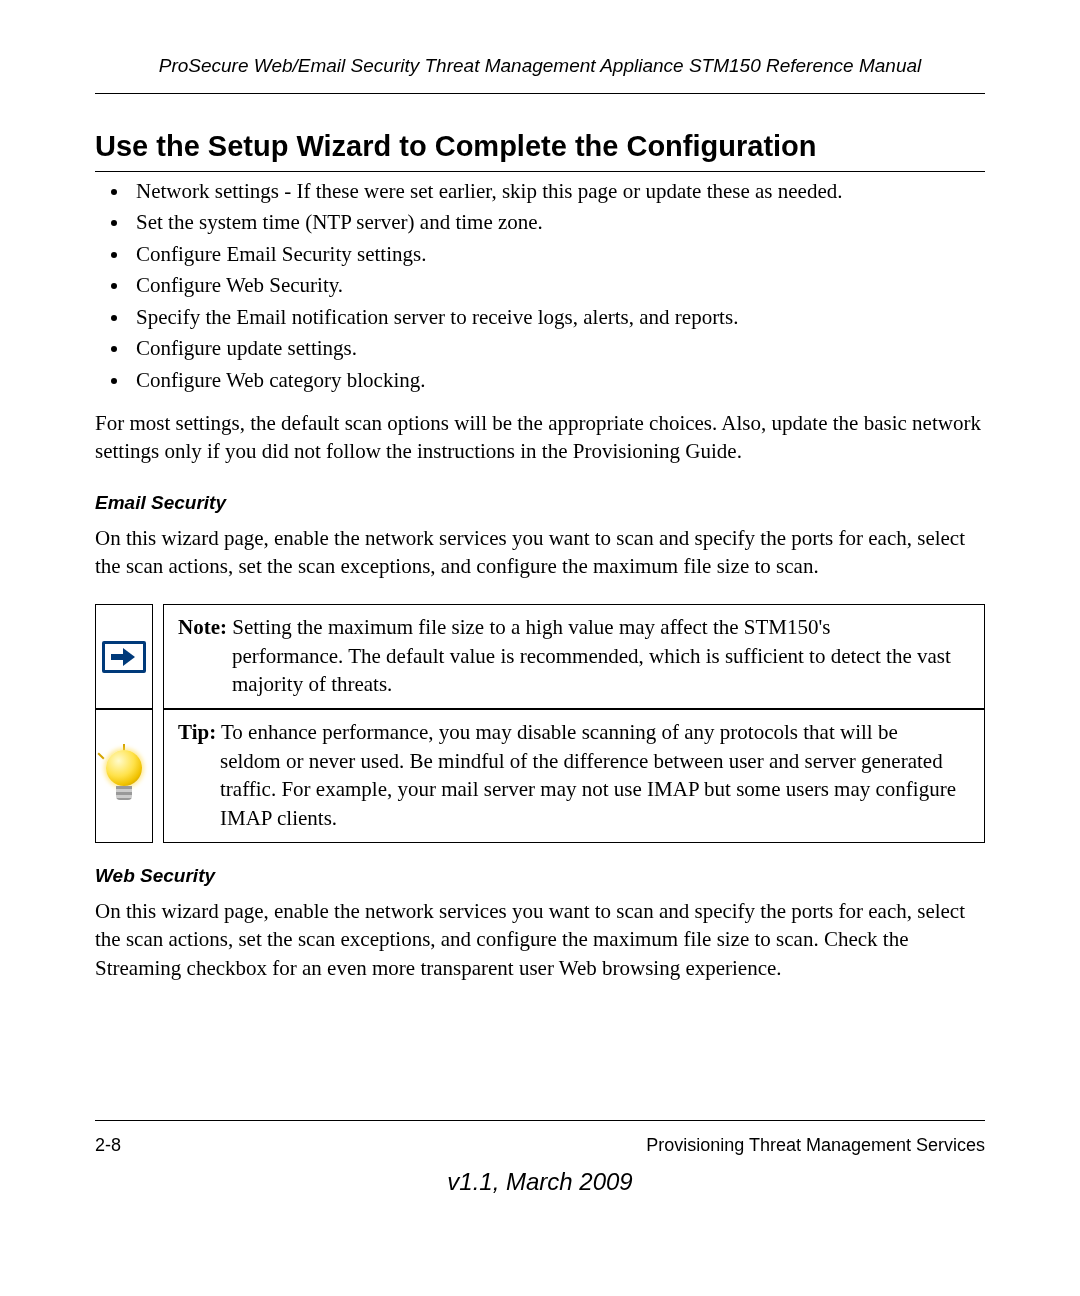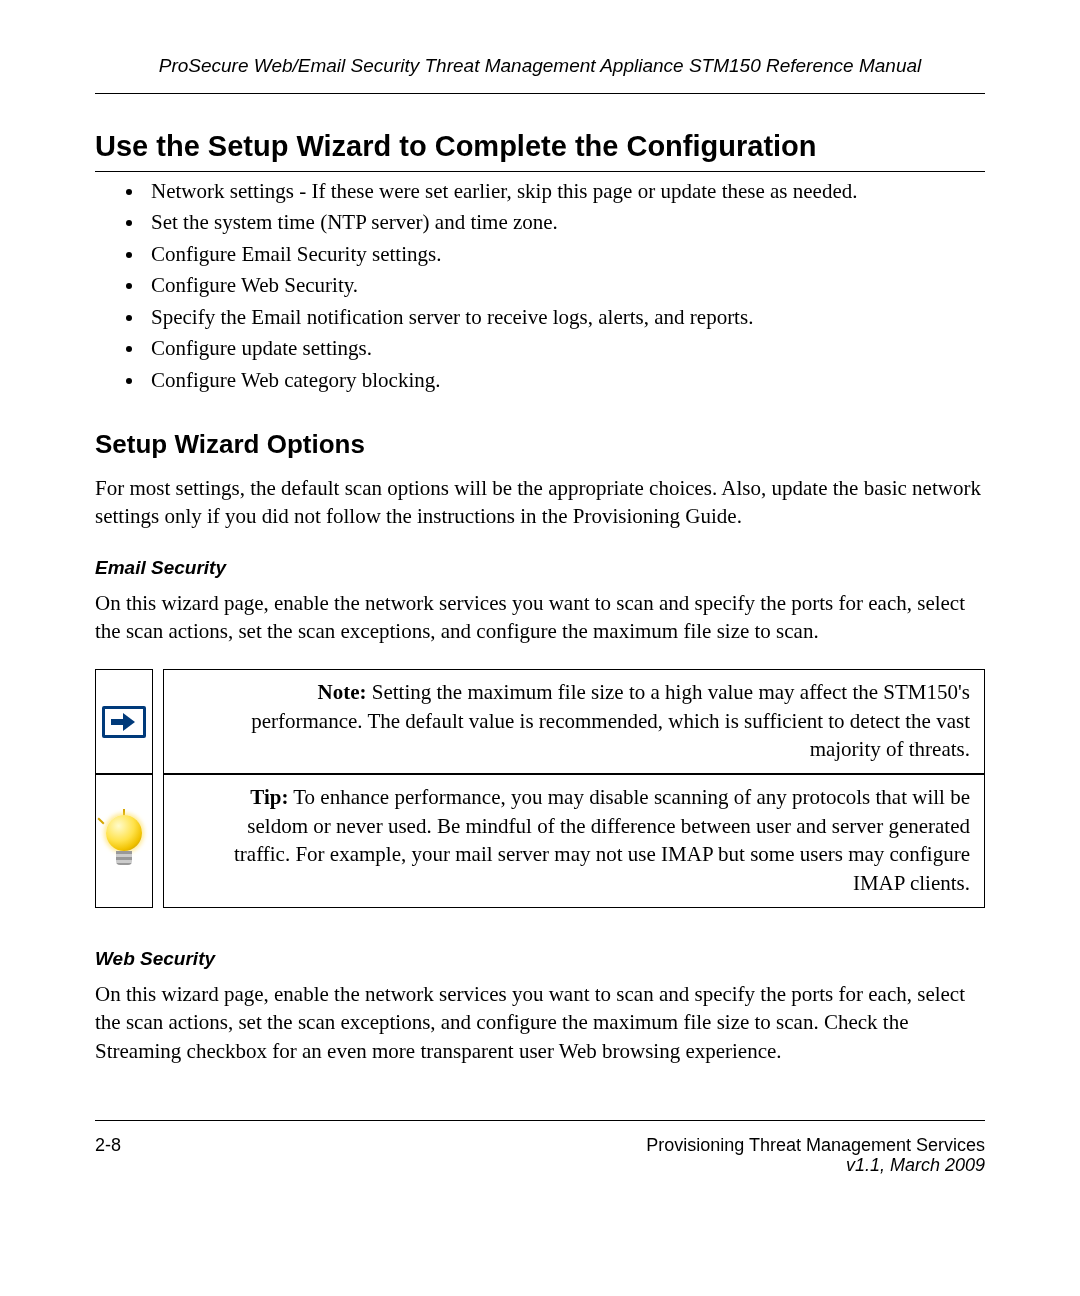--- a/index.html
+++ b/index.html
@@ -38,21 +38,21 @@
     line-height: 1.35;
   }
   ul.bullets {
     margin: 4px 0 0 0;
     padding-left: 34px;
     font-size: 21px;
     line-height: 1.45;
   }
   ul.bullets li {
     padding-left: 6px;
-    margin: 1px 16px;
+    margin: 1px 1px;
   }
   .para {
     font-size: 21px;
     margin-top: 6px;
     line-height: 1.35;
   }
   .h2 {
     font-family: Arial, Helvetica, sans-serif;
     font-weight: bold;
     font-size: 26px;
@@ -62,21 +62,20 @@
     font-family: Arial, Helvetica, sans-serif;
     font-weight: bold;
     font-size: 19px;
     margin-top: 26px;
     font-style: italic;
   }
   .callout-row {
     display: flex;
     gap: 10px;
     margin-top: 24px;
-    text-align: right;
   }
   .callout-icon {
     width: 56px;
     border: 1px solid #000;
     display: flex;
     align-items: center;
     justify-content: center;
     flex: 0 0 56px;
   }
   .callout-body {
@@ -111,25 +110,25 @@
     bottom: 140px;
     font-family: Arial, Helvetica, sans-serif;
     font-size: 18px;
     display: flex;
     justify-content: space-between;
   }
   .footer-line2 {
     position: absolute;
     left: 95px;
     right: 95px;
-    bottom: 120px;
+    bottom: 100px;
     font-family: Arial, Helvetica, sans-serif;
     font-style: italic;
-    font-size: 18px;
-    text-align: right;
+    font-size: 24px;
+    text-align: center;
   }
   
   .arrow-box {
     width: 38px;
     height: 26px;
     border: 3px solid #003a7a;
     border-radius: 2px;
     position: relative;
     background: #fff;
   }
@@ -205,21 +204,20 @@
     <li>Network settings - If these were set earlier, skip this page or update these as needed.</li>
     <li>Set the system time (NTP server) and time zone.</li>
     <li>Configure Email Security settings.</li>
     <li>Configure Web Security.</li>
     <li>Specify the Email notification server to receive logs, alerts, and reports.</li>
     <li>Configure update settings.</li>
     <li>Configure Web category blocking.</li>
   </ul>
 
 
-  <div class="h2">Setup Wizard Options</div>
 
   <div class="para" style="margin-top:14px">For most settings, the default scan options will be the appropriate choices. Also, update the basic network settings only if you did not follow the instructions in the Provisioning Guide.</div>
 
   <div class="h3">Email Security</div>
 
   <div class="para" style="margin-top:10px">On this wizard page, enable the network services you want to scan and specify the ports for each, select the scan actions, set the scan exceptions, and configure the maximum file size to scan.</div>
 
   <div class="callout-row">
     <div class="callout-icon">
       <div class="arrow-box"></div>
@@ -237,21 +235,21 @@
         <div class="glow"></div>
         <div class="base"></div>
       </div>
     </div>
     <div class="callout-body">
       <span class="lbl">Tip:</span><span> To enhance performance, you may disable scanning of any protocols that will be</span>
       <span class="tip-indent">seldom or never used. Be mindful of the difference between user and server generated traffic. For example, your mail server may not use IMAP but some users may configure IMAP clients.</span>
     </div>
   </div>
 
-  <div class="h3" style="margin-top:40px">Web Security</div>
+  <div class="h3" style="margin-top:22px">Web Security</div>
 
   <div class="para" style="margin-top:10px">On this wizard page, enable the network services you want to scan and specify the ports for each, select the scan actions, set the scan exceptions, and configure the maximum file size to scan. Check the Streaming checkbox for an even more transparent user Web browsing experience.</div>
 
   <div class="footer-rule"></div>
   <div class="footer-line1">
     <span>2-8</span>
     <span>Provisioning Threat Management Services</span>
   </div>
   <div class="footer-line2">v1.1, March 2009</div>
 

